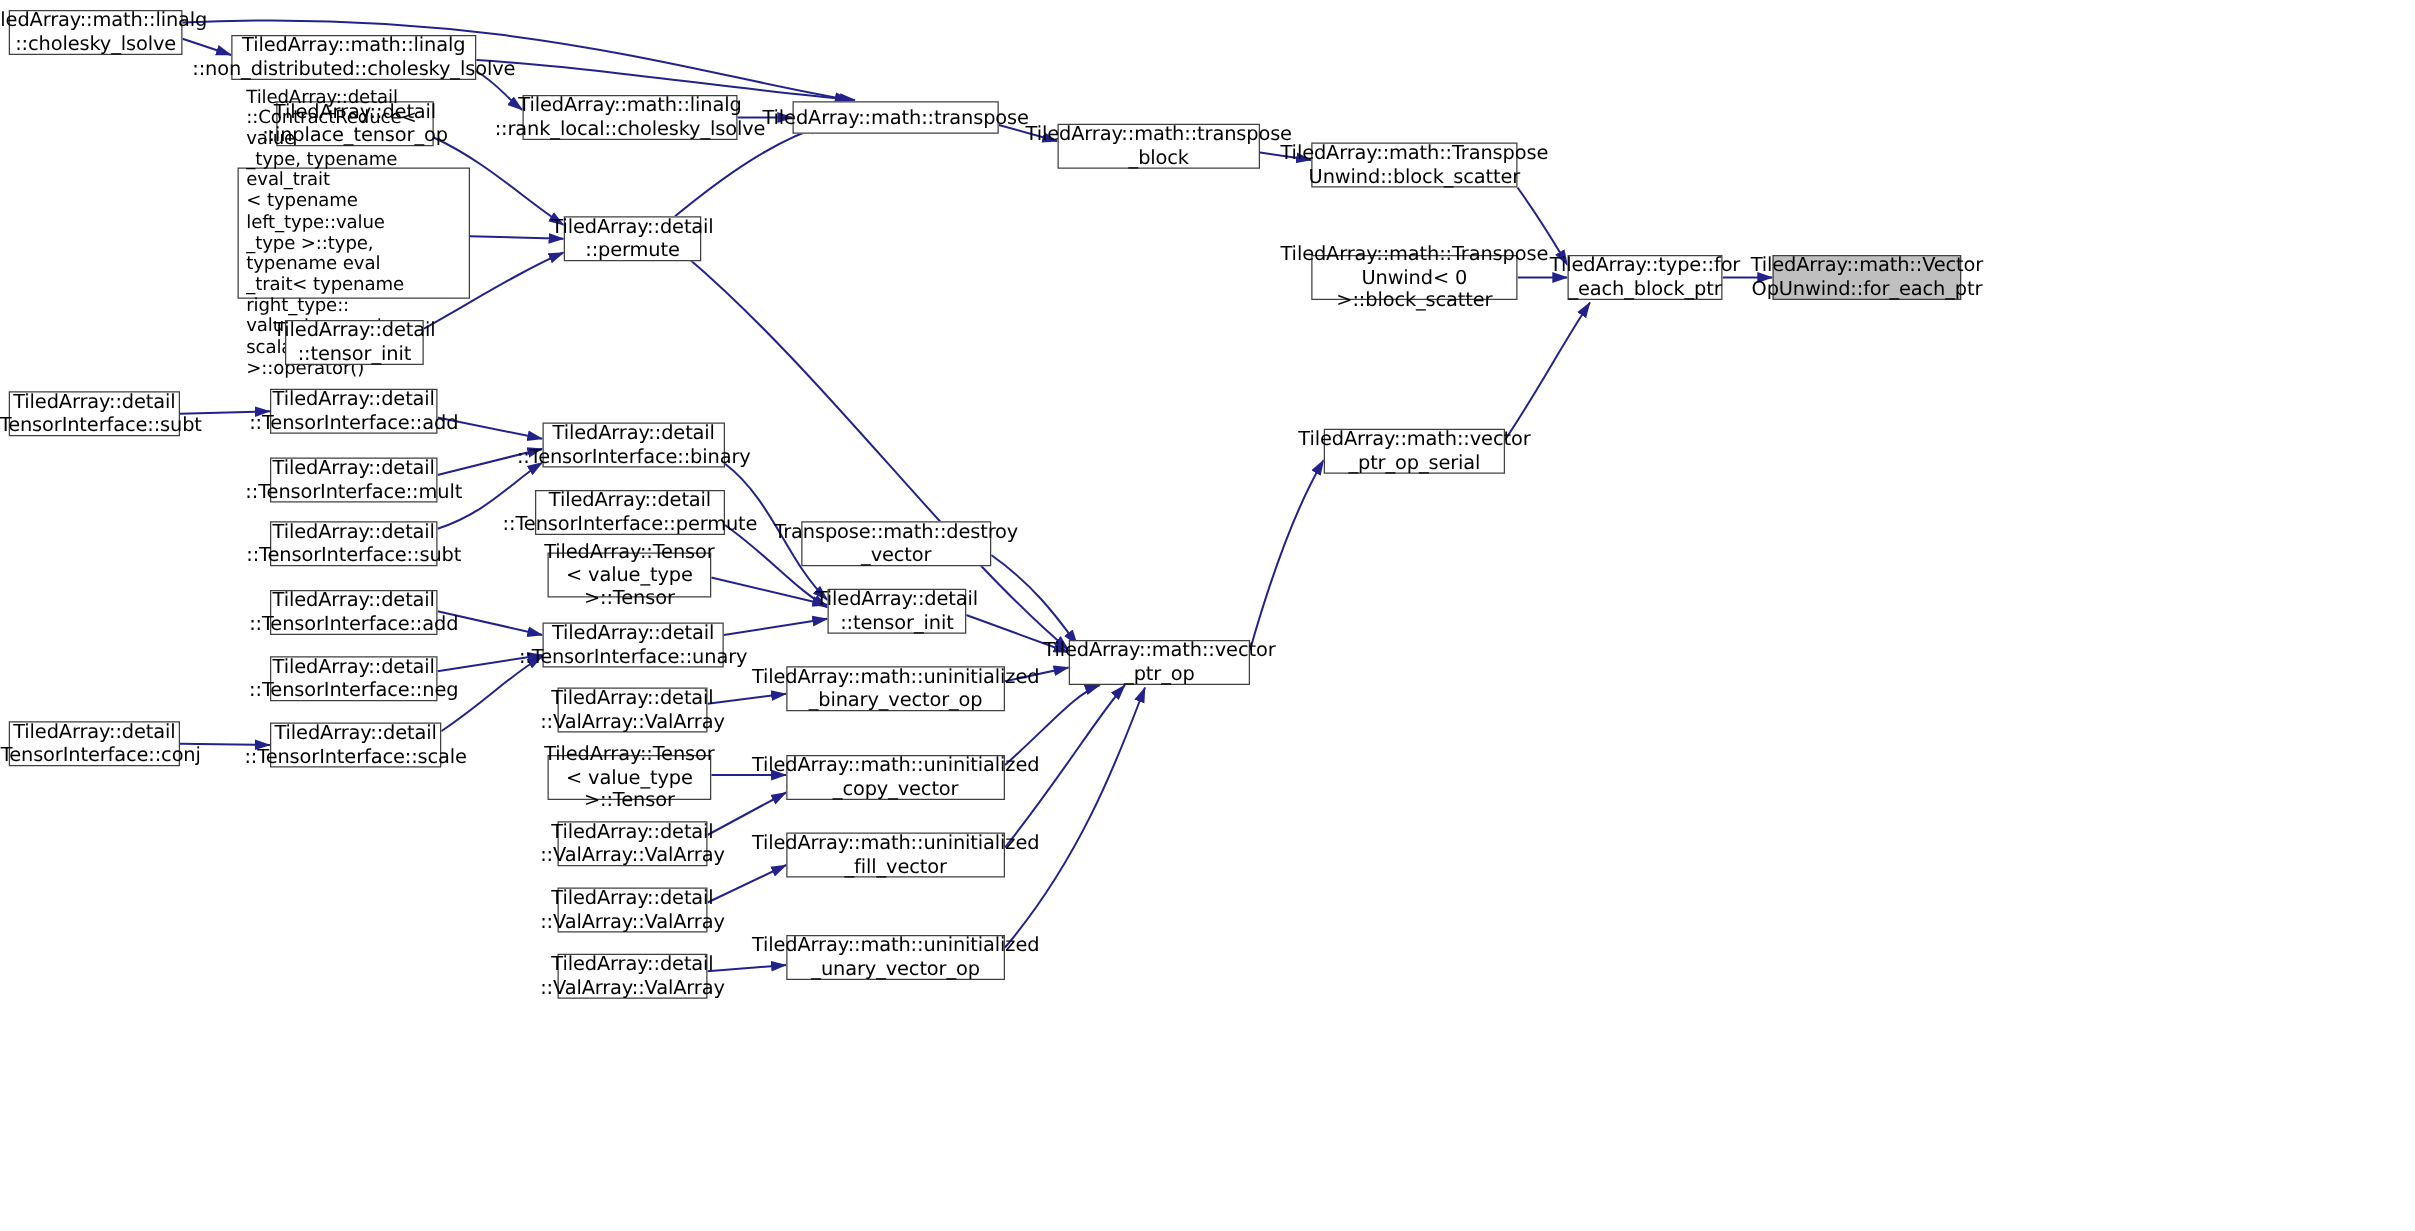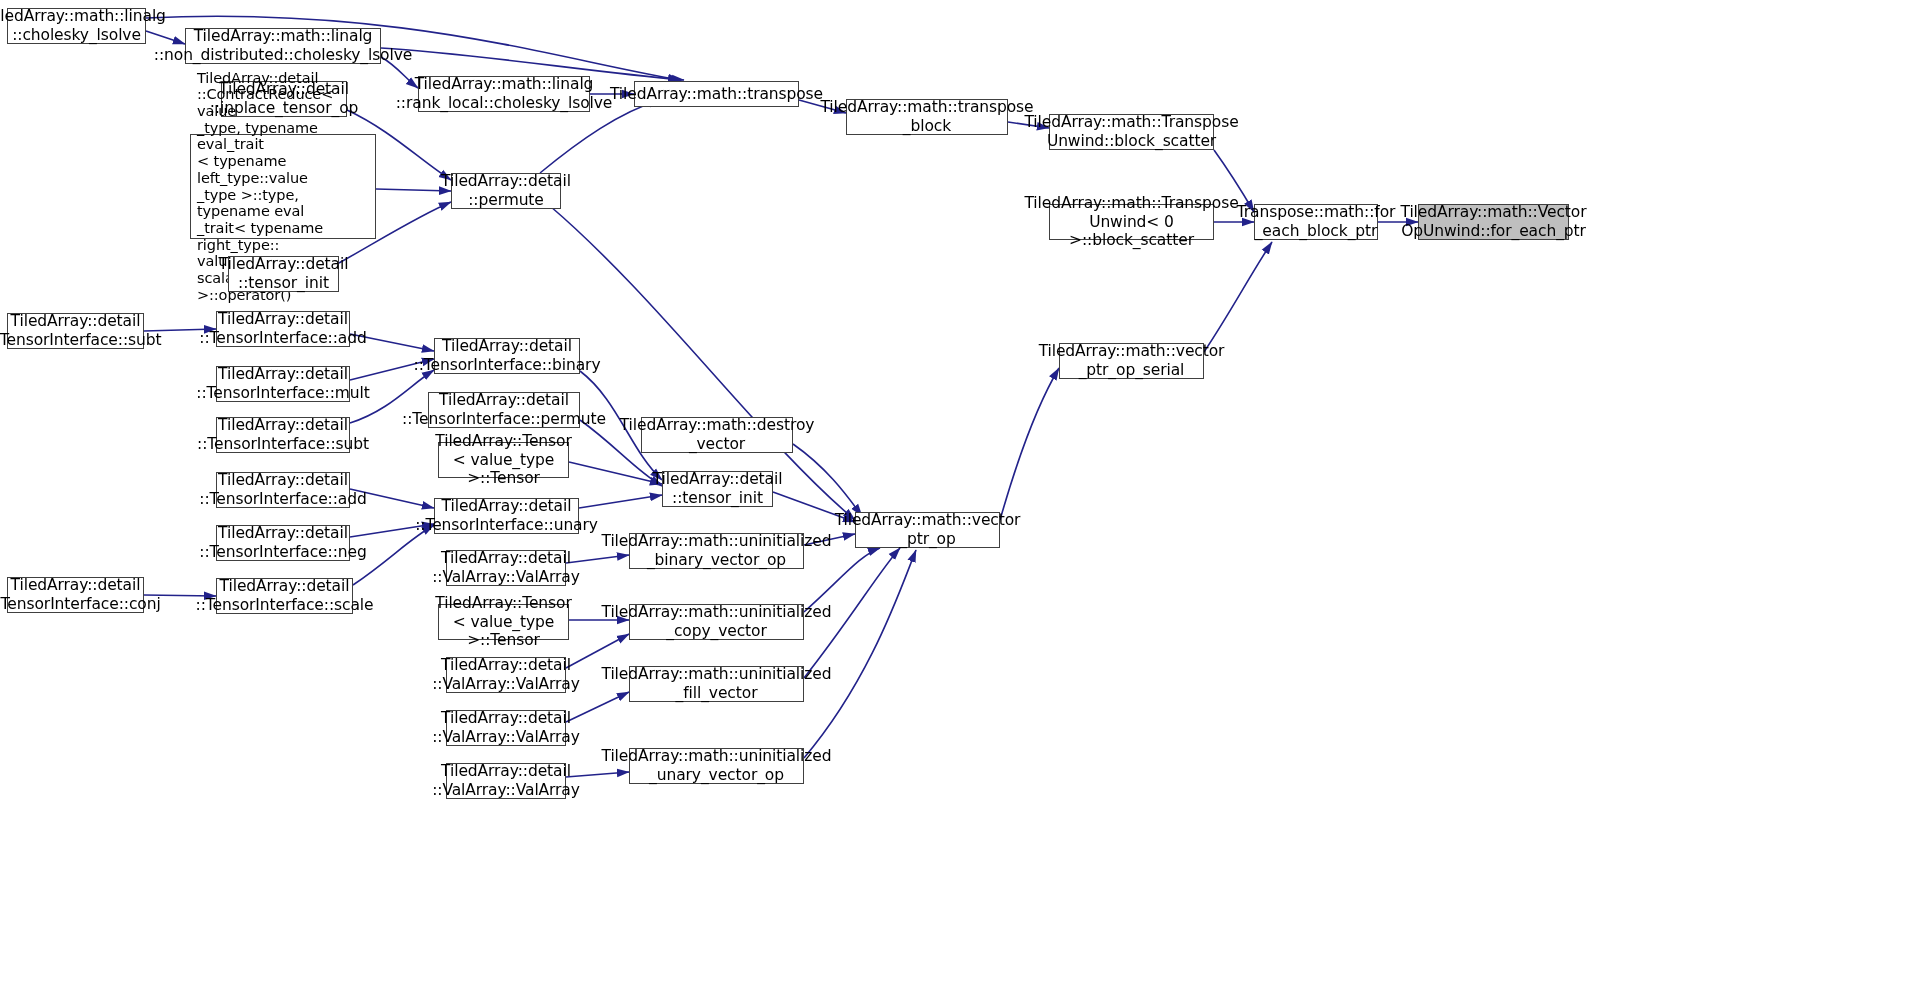--- a/index.html
+++ b/index.html
@@ -126,41 +126,41 @@
 _type, typename eval_trait
 &lt; typename left_type::value
 _type &gt;::type, typename eval
 _trait&lt; typename right_type::
 value_type &gt;::type, scalar_type
 &gt;::operator()</span></div>
       <div class="node" style="left: 451px; top: 173px; width: 110px; height: 36px;"><span class="node-label">TiledArray::detail
 ::permute</span></div>
       <div class="node" style="left: 1049px; top: 204px; width: 165px; height: 36px;"><span class="node-label">TiledArray::math::Transpose
 Unwind&lt; 0 &gt;::block_scatter</span></div>
-      <div class="node" style="left: 1254px; top: 204px; width: 124px; height: 36px;"><span class="node-label">Transpose::math::for
+      <div class="node" style="left: 1254px; top: 204px; width: 124px; height: 36px;"><span class="node-label">TiledArray::type::for
 _each_block_ptr</span></div>
       <div class="node highlight" style="left: 1418px; top: 204px; width: 151px; height: 36px;"><span class="node-label">TiledArray::math::Vector
 OpUnwind::for_each_ptr</span></div>
       <div class="node" style="left: 228px; top: 256px; width: 111px; height: 36px;"><span class="node-label">TiledArray::detail
 ::tensor_init</span></div>
       <div class="node" style="left: 7px; top: 313px; width: 137px; height: 36px;"><span class="node-label">TiledArray::detail
 ::TensorInterface::subt</span></div>
       <div class="node" style="left: 216px; top: 311px; width: 134px; height: 36px;"><span class="node-label">TiledArray::detail
 ::TensorInterface::add</span></div>
       <div class="node" style="left: 434px; top: 338px; width: 146px; height: 36px;"><span class="node-label">TiledArray::detail
 ::TensorInterface::binary</span></div>
       <div class="node" style="left: 1059px; top: 343px; width: 145px; height: 36px;"><span class="node-label">TiledArray::math::vector
 _ptr_op_serial</span></div>
       <div class="node" style="left: 216px; top: 366px; width: 134px; height: 36px;"><span class="node-label">TiledArray::detail
 ::TensorInterface::mult</span></div>
       <div class="node" style="left: 428px; top: 392px; width: 152px; height: 36px;"><span class="node-label">TiledArray::detail
 ::TensorInterface::permute</span></div>
       <div class="node" style="left: 216px; top: 417px; width: 134px; height: 36px;"><span class="node-label">TiledArray::detail
 ::TensorInterface::subt</span></div>
-      <div class="node" style="left: 641px; top: 417px; width: 152px; height: 36px;"><span class="node-label">TiledArray::math::destroy
+      <div class="node" style="left: 641px; top: 417px; width: 152px; height: 36px;"><span class="node-label">Transpose::math::destroy
 _vector</span></div>
       <div class="node" style="left: 438px; top: 442px; width: 131px; height: 36px;"><span class="node-label">TiledArray::Tensor
 &lt; value_type &gt;::Tensor</span></div>
       <div class="node" style="left: 216px; top: 472px; width: 134px; height: 36px;"><span class="node-label">TiledArray::detail
 ::TensorInterface::add</span></div>
       <div class="node" style="left: 662px; top: 471px; width: 111px; height: 36px;"><span class="node-label">TiledArray::detail
 ::tensor_init</span></div>
       <div class="node" style="left: 434px; top: 498px; width: 145px; height: 36px;"><span class="node-label">TiledArray::detail
 ::TensorInterface::unary</span></div>
       <div class="node" style="left: 855px; top: 512px; width: 145px; height: 36px;"><span class="node-label">TiledArray::math::vector

